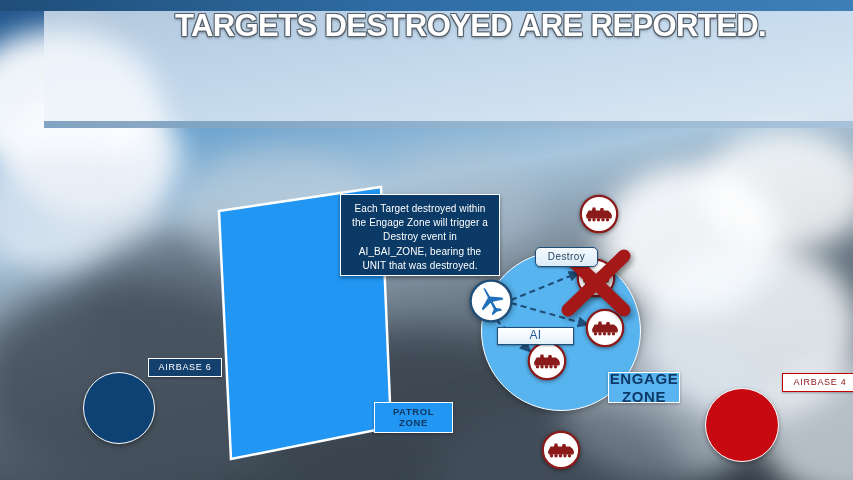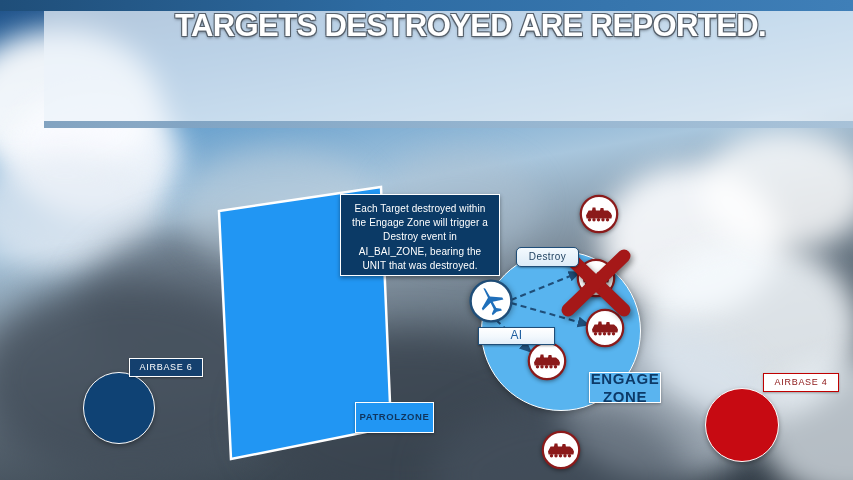--- a/index.html
+++ b/index.html
@@ -65,20 +65,21 @@
 
   
   .label-box {
     position:absolute;
     z-index:28;
     display:flex; align-items:center; justify-content:center;
     text-align:center;
     line-height:1.15;
     font-size:9.5px;
     letter-spacing:.4px;
+    margin-left:19px;
   }
 
   
   .lbl-airbase1 {
     left:129px; top:358px; width:74px; height:19px;
     background:#14406e;
     border:1.4px solid #ffffff;
     color:#ffffff;
     font-size:9px;
     letter-spacing:.7px;
@@ -98,20 +99,21 @@
 
   
   .lbl-patrol {
     left:355px; top:402px; width:79px; height:31px;
     background:#2196f3;
     border:1.6px solid #ffffff;
     color:#10355e;
     font-size:9.5px;
     font-weight:600;
     letter-spacing:.6px;
+    flex-direction:column;
     box-shadow:0 1px 3px rgba(0,0,0,.3);
   }
 
   
   .lbl-engage {
     left:589px; top:372px; width:72px; height:31px;
     background:#5ab4ef;
     border:1.6px solid #ffffff;
     color:#0d3a68;
     font-size:15px;

